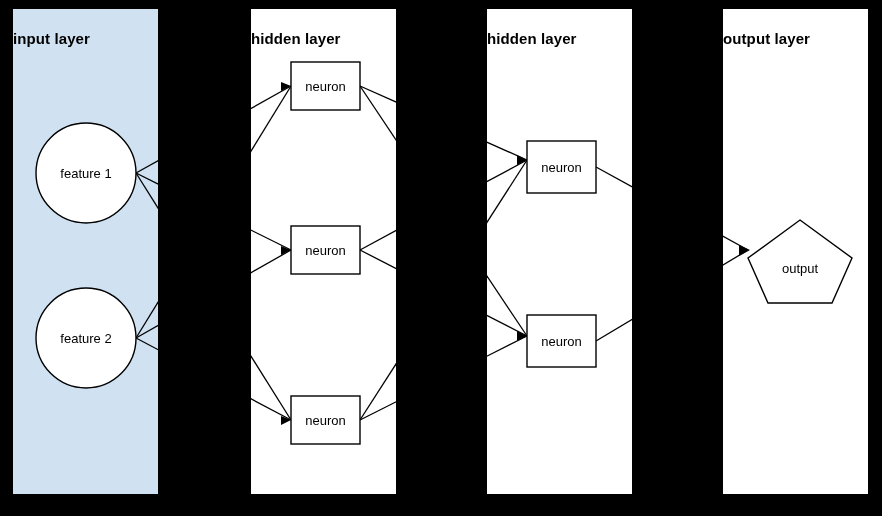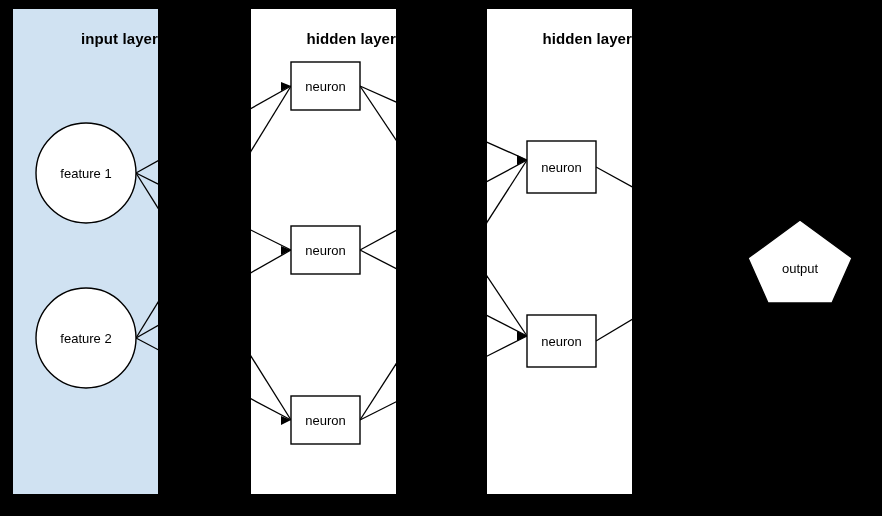--- a/index.html
+++ b/index.html
@@ -17,21 +17,21 @@
   }
   .panel {
     position: absolute;
     box-sizing: border-box;
     overflow: hidden;
   }
   .panel-title {
     position: absolute;
     left: 0;
     right: 0;
-    text-align: right;
+    text-align: left;
     font-weight: bold;
     font-size: 15px;
     color: #000000;
     letter-spacing: 0.1px;
   }
   .panel-svg {
     position: absolute;
     left: 0;
     top: 0;
     overflow: visible;
@@ -62,20 +62,23 @@
   </div>
 
   <div class="panel" style="left:251px; top:9px; width:145px; height:485px; background:#ffffff;">
     <div class="panel-title" style="top:21px;">hidden layer</div>
   </div>
 
   <div class="panel" style="left:487px; top:9px; width:145px; height:485px; background:#ffffff;">
     <div class="panel-title" style="top:21px;">hidden layer</div>
   </div>
 
+  <div class="panel" style="left:723px; top:9px; width:145px; height:485px; background:#ffffff;">
+    <div class="panel-title" style="top:21px;">output layer</div>
+  </div>
 
   <svg class="panel-svg" width="882" height="516" style="clip-path: inset(9px calc(882px - 158px) calc(516px - 494px) 13px);">
 
     <g>
       <line class="edge" x1="136" y1="173" x2="291" y2="86"></line>
       <line class="edge" x1="136" y1="173" x2="291" y2="250"></line>
       <line class="edge" x1="136" y1="173" x2="291" y2="420"></line>
     </g>
     <g>
       <line class="edge" x1="136" y1="338" x2="291" y2="86"></line>

